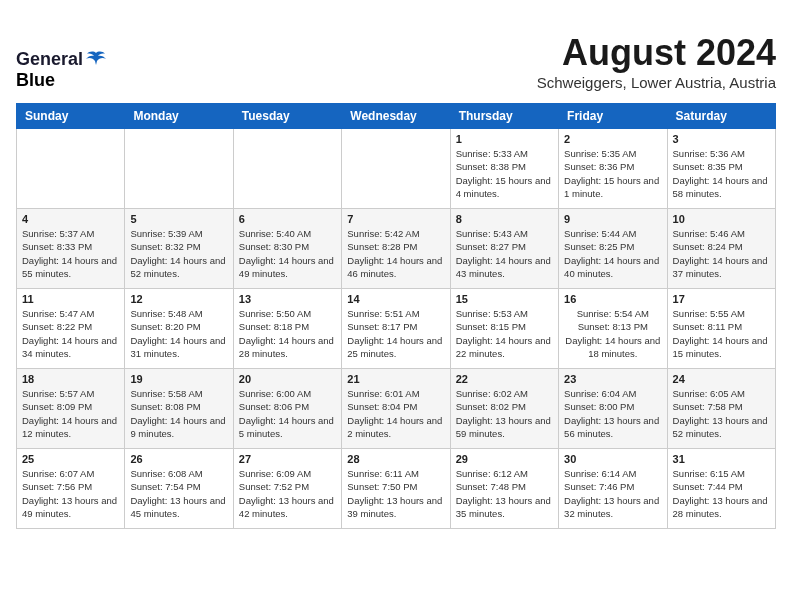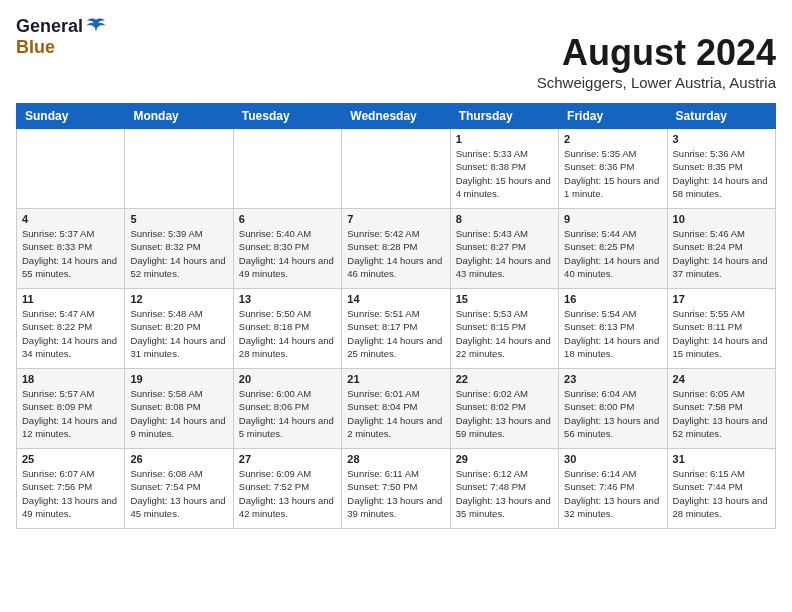--- a/index.html
+++ b/index.html
@@ -6,21 +6,21 @@
     body {
       font-family: Arial, sans-serif;
       background: #fff;
       width: 792px;
       min-height: 612px;
       padding: 16px;
     }
     .header-area {
       display: flex;
       justify-content: space-between;
-      align-items: flex-start;
+      align-items: flex-end;
       margin-bottom: 12px;
     }
     .logo {
       display: flex;
       flex-direction: column;
       align-items: flex-start;
     }
     .logo-row {
       display: flex;
       align-items: center;
@@ -88,21 +88,21 @@
   <div class="logo">
     <div class="logo-row">
       <div style="display:inline-flex; align-items:center; gap:2px;">
         <span style="font-size:18px; font-weight:bold; color:#1a1a2e;">General</span>
         <svg width="22" height="18" viewBox="0 0 22 18">
           <path d="M11 2 C13 0, 18 0, 20 3 C18 2, 14 3, 13 5 C15 4, 19 5, 21 8 C18 6, 14 7, 12 10 L11 14 L10 10 C8 7, 4 6, 1 8 C3 5, 7 4, 9 5 C8 3, 4 2, 2 3 C4 0, 9 0, 11 2Z" fill="#1565c0"></path>
         </svg>
       </div>
     </div>
     <div>
-      <span style="font-size:18px; font-weight:bold; color:#a16207;">Blue</span>
+      <span style="font-size:18px; font-weight:bold; color:#000000;">Blue</span>
     </div>
   </div>
   <div class="title-area">
     <div class="calendar-title">August 2024</div>
     <div class="calendar-subtitle">Schweiggers, Lower Austria, Austria</div>
   </div>
 </div>
 
 <table>
   <thead>
@@ -211,21 +211,21 @@
 Daylight: 14 hours and 25 minutes.</div>
         </td>
         <td>
           <span class="day-number">15</span>
           <div class="day-info" style="white-space: pre-line;">Sunrise: 5:53 AM
 Sunset: 8:15 PM
 Daylight: 14 hours and 22 minutes.</div>
         </td>
         <td>
           <span class="day-number">16</span>
-          <div class="day-info" style="white-space: pre-line;">Sunrise: 5:54 AM
+          <div class="day-info" style="white-space: pre-line; text-align: center;">Sunrise: 5:54 AM
 Sunset: 8:13 PM
 Daylight: 14 hours and 18 minutes.</div>
         </td>
         <td>
           <span class="day-number">17</span>
           <div class="day-info" style="white-space: pre-line;">Sunrise: 5:55 AM
 Sunset: 8:11 PM
 Daylight: 14 hours and 15 minutes.</div>
         </td>
       </tr>

